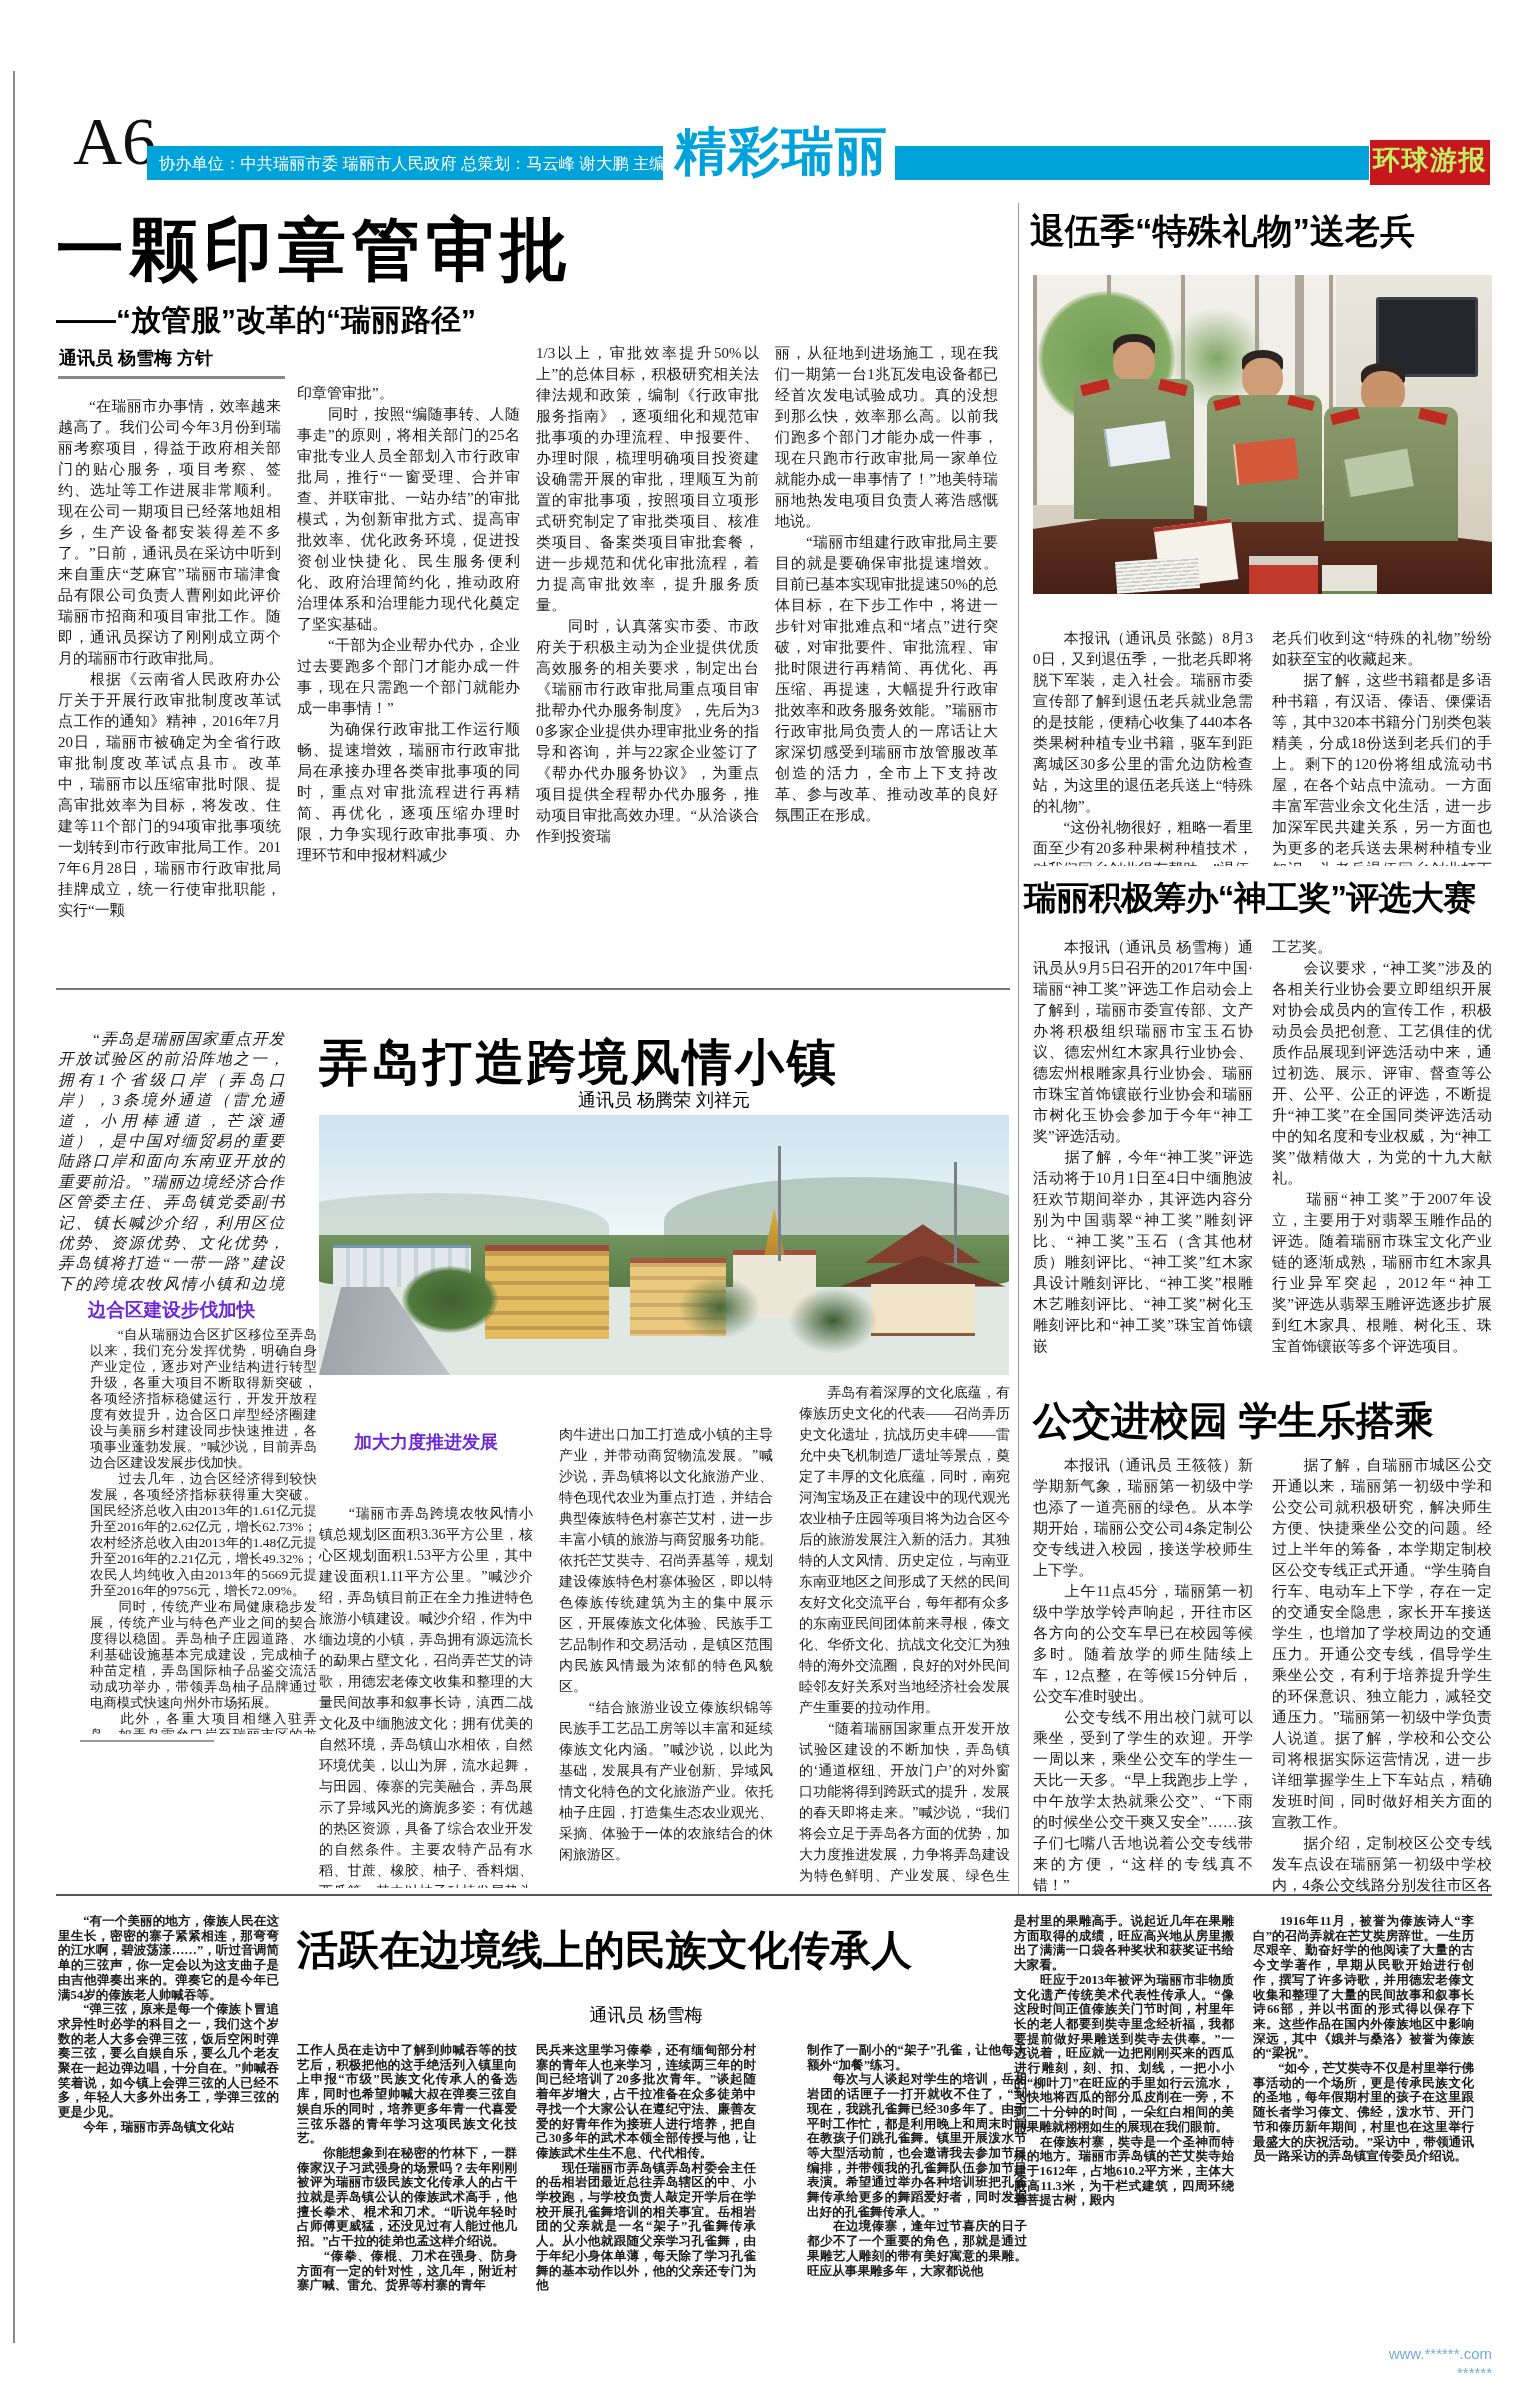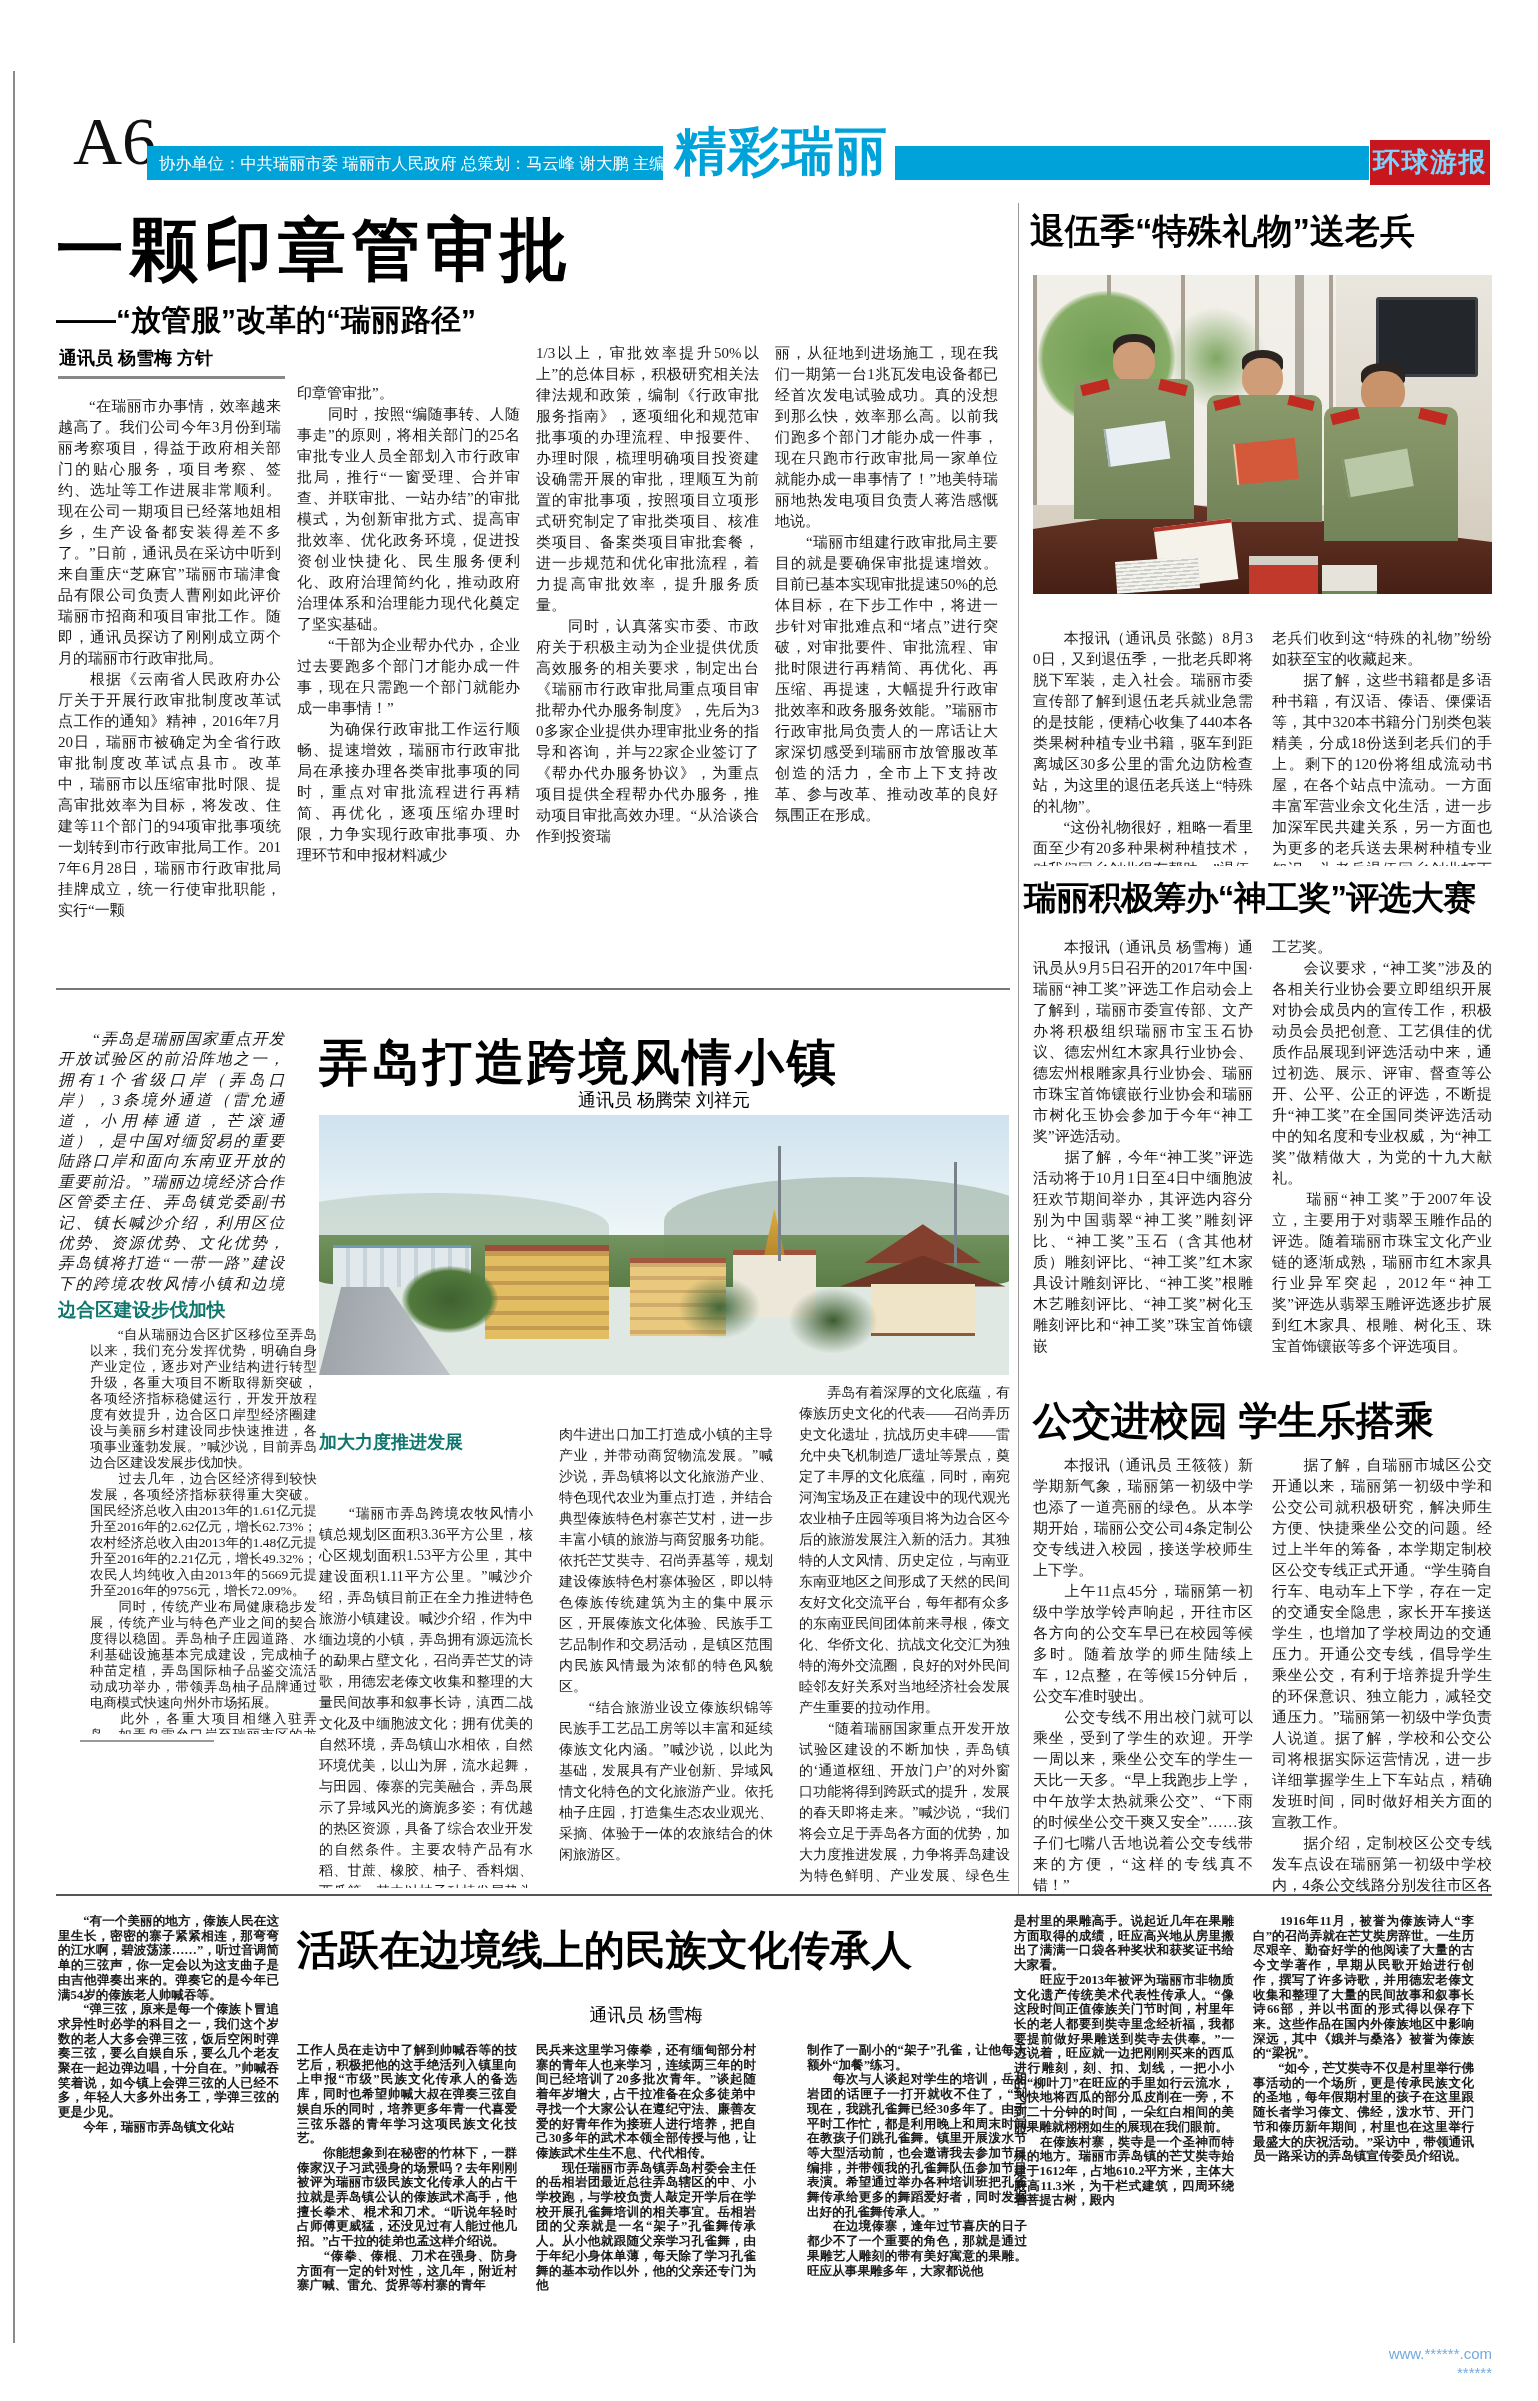--- a/index.html
+++ b/index.html
@@ -9,43 +9,43 @@
   .col{position:absolute;text-align:justify;overflow:hidden;white-space:pre-wrap;
        word-break:break-all;color:#1a1a1a;}
   .b20{font-size:15px;line-height:21px;}
   .b19{font-size:14px;line-height:21px;}
   .b18{font-size:13.4px;line-height:16px;margin-left:32px;}
   .b17{font-size:12.6px;line-height:14.7px;font-weight:bold;}
   .hl{position:absolute;font-family:"Liberation Sans","DejaVu Sans",sans-serif;
       font-weight:900;text-align:left;color:#000;white-space:nowrap;}
   .sans{font-family:"Liberation Sans","DejaVu Sans",sans-serif;}
   .subh{font-family:Liberation Serif, serif;font-weight:bold;
-        font-size:18px;line-height:22px;margin:7.4px 0;color:#0f766e;}
+        text-align:center;font-size:18px;line-height:22px;margin:7.4px 0;color:#6d28d9;}
   .rule{position:absolute;background:#777;}
   .photo{position:absolute;overflow:hidden;background:#ddd;}
   .ps{position:absolute;}
   .quote{position:absolute;text-align:justify;overflow:hidden;white-space:pre-wrap;
          word-break:break-all;font-style:italic;font-size:15.6px;line-height:20.4px;
          letter-spacing:0.7px;color:#151515;}
   .byline{position:absolute;font-family:"Liberation Sans","DejaVu Sans",sans-serif;
           color:#000;}
 </style>
 </head>
 <body>
 
 <div class="abs" style="left:13.4px;top:71px;width:1.5px;height:2272px;background:#8a8a8a;"></div>
 
 <div class="abs" style="left:73px;top:104px;font-size:68px;line-height:74px;color:#111;">A6</div>
 <div class="abs sans" style="left:147px;top:146px;width:516px;height:34px;background:#00a3d9;color:#fff;
             font-size:16.3px;line-height:34px;padding-left:12px;box-sizing:border-box;white-space:nowrap;overflow:hidden;">协办单位：中共瑞丽市委 瑞丽市人民政府  总策划：马云峰 谢大鹏  主编：棍么</div>
 <div class="abs sans" style="left:670px;top:117px;width:223px;height:68px;text-align:center;font-weight:900;
             font-size:52px;line-height:68px;color:#00a3d9;letter-spacing:1.5px;">精彩瑞丽</div>
 <div class="abs" style="left:895px;top:146px;width:474px;height:34px;background:#00a3d9;"></div>
-<div class="abs sans" style="left:1370px;top:140px;width:120px;height:45px;background:#c8161e;color:#7dd3fc;
-            font-weight:bold;font-size:27px;line-height:45px;text-align:center;letter-spacing:1.5px;">环球游报</div>
+<div class="abs sans" style="left:1370px;top:140px;width:120px;height:45px;background:#c8161e;color:#bef264;
+            font-weight:bold;font-size:27px;line-height:45px;text-align:center;letter-spacing:1.5px;font-family:Liberation Mono, monospace;">环球游报</div>
 
 <div class="hl" style="left:56px;top:205px;width:954px;font-size:68px;letter-spacing:6px;">一颗印章管审批</div>
 <div class="hl" style="left:56px;top:300px;width:954px;font-size:30px;font-weight:bold;">——“放管服”改革的“瑞丽路径”</div>
 <div class="byline" style="left:59px;top:346px;width:223px;font-size:18px;font-weight:bold;">通讯员 杨雪梅 方针</div>
 <div class="rule" style="left:58px;top:376px;width:227px;height:3px;background:#888;"></div>
 <div class="col b20" style="left:58px;top:396px;width:223px;height:561px;">　　“在瑞丽市办事情，效率越来越高了。我们公司今年3月份到瑞丽考察项目，得益于政府相关部门的贴心服务，项目考察、签约、选址等工作进展非常顺利。现在公司一期项目已经落地姐相乡，生产设备都安装得差不多了。”日前，通讯员在采访中听到来自重庆“芝麻官”瑞丽市瑞津食品有限公司负责人曹刚如此评价瑞丽市招商和项目审批工作。随即，通讯员探访了刚刚成立两个月的瑞丽市行政审批局。
 　　根据《云南省人民政府办公厅关于开展行政审批制度改革试点工作的通知》精神，2016年7月20日，瑞丽市被确定为全省行政审批制度改革试点县市。改革中，瑞丽市以压缩审批时限、提高审批效率为目标，将发改、住建等11个部门的94项审批事项统一划转到市行政审批局工作。2017年6月28日，瑞丽市行政审批局挂牌成立，统一行使审批职能，实行“一颗</div>
 <div class="col b20" style="left:297px;top:343px;width:223px;height:615px;margin-top:40px;">印章管审批”。
 　　同时，按照“编随事转、人随事走”的原则，将相关部门的25名审批专业人员全部划入市行政审批局，推行“一窗受理、合并审查、并联审批、一站办结”的审批模式，为创新审批方式、提高审批效率、优化政务环境，促进投资创业快捷化、民生服务便利化、政府治理简约化，推动政府治理体系和治理能力现代化奠定了坚实基础。
 　　“干部为企业帮办代办，企业过去要跑多个部门才能办成一件事，现在只需跑一个部门就能办成一串事情！”

